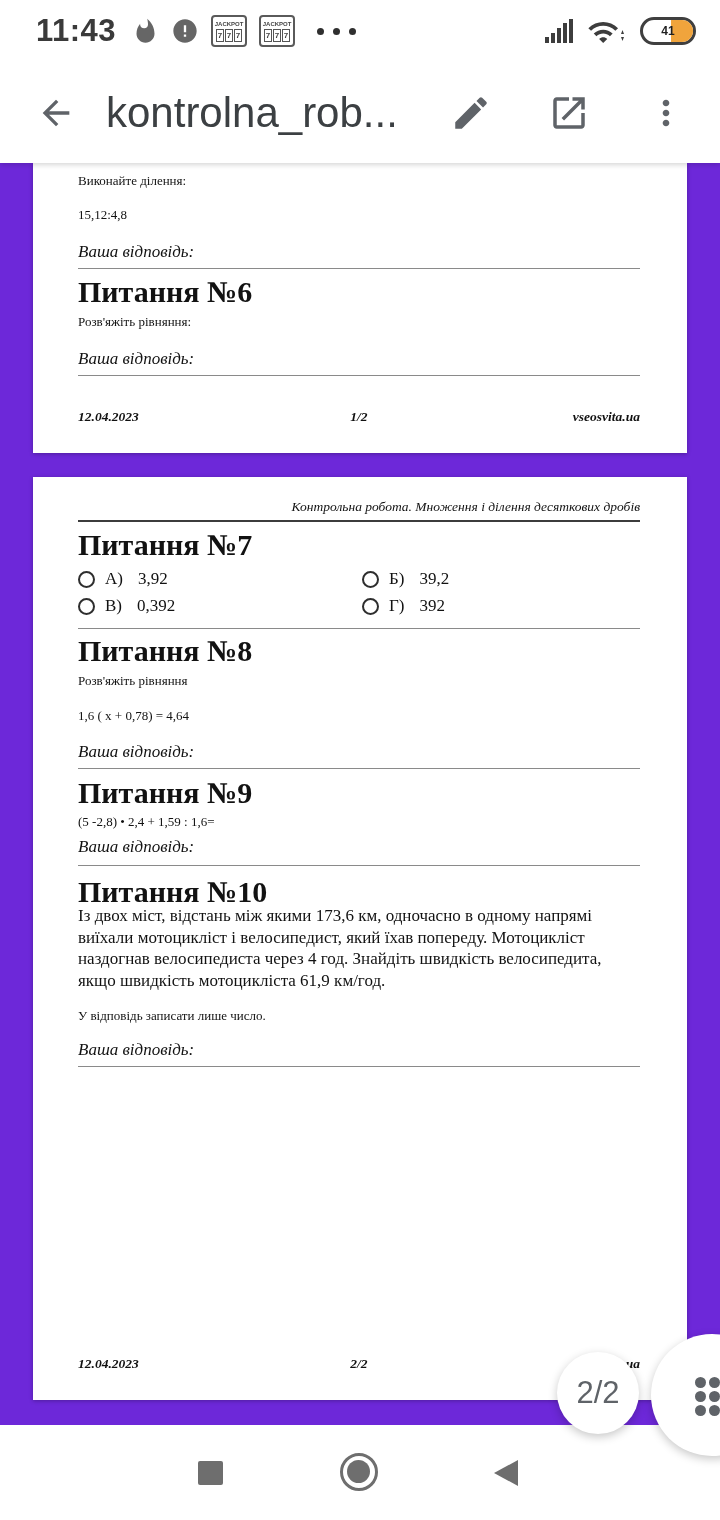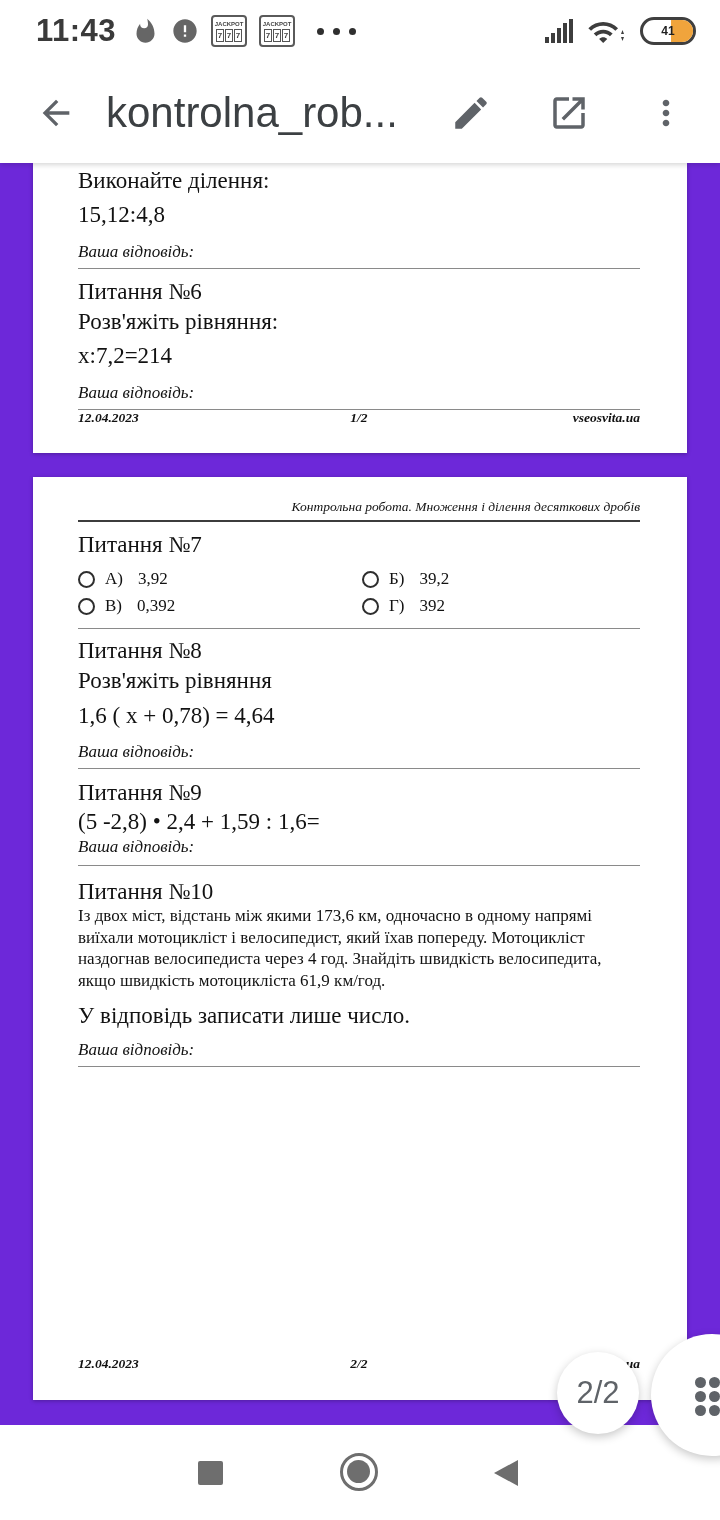--- a/index.html
+++ b/index.html
@@ -32,22 +32,22 @@
   .ab-title{font-size:42px;color:#3c4043;margin-left:30px;flex:1;white-space:nowrap;overflow:hidden;}
   .ab-action{margin-left:56px;cursor:pointer;display:flex;}
 
   
   .doc-area{position:absolute;inset:0;}
   .page{position:absolute;left:33px;width:654px;background:#fff;box-shadow:0 1px 4px rgba(0,0,0,0.28);}
   .page-1{top:163px;height:290px;}
   .page-2{top:477px;height:923px;}
   .page-inner{height:100%;box-sizing:border-box;padding:0 47px 0 45px;display:flex;flex-direction:column;
               font-family:"Liberation Serif",serif;color:#121212;}
-  .body-line{font-size:23px;line-height:20px;}
-  .q-title{font-size:23px;font-weight:400;line-height:27px;}
+  .body-line{font-size:13px;line-height:20px;}
+  .q-title{font-size:30px;font-weight:700;line-height:27px;}
   .answer-label{font-style:italic;font-size:17px;line-height:20px;}
   .rule{border-bottom:1px solid #8a8a8a;height:0;}
   .doc-footer{margin-top:auto;display:flex;align-items:baseline;padding-bottom:28px;
               font-size:13.5px;font-weight:700;font-style:italic;color:#111;}
   .doc-footer .fl{flex:1;text-align:left;}
   .doc-footer .fc{flex:1;text-align:center;}
   .doc-footer .fr{flex:1;text-align:right;}
 
   .p2-header{margin-top:22px;text-align:right;font-style:italic;font-size:13.5px;line-height:16px;}
   .p2-header-rule{border-bottom:2px solid #3c3c3c;margin-top:5px;}
@@ -173,21 +173,20 @@
   <div class="doc-area">
 
     <div class="page page-1">
       <div class="page-inner">
         <div class="body-line" style="margin-top:8px">Виконайте ділення:</div>
         <div class="body-line" style="margin-top:14px">15,12:4,8</div>
         <div class="answer-label" style="margin-top:17px">Ваша відповідь:</div>
         <div class="rule" style="margin-top:6px"></div>
         <div class="q-title" style="margin-top:9px">Питання №6</div>
         <div class="body-line" style="margin-top:7px">Розв'яжіть рівняння:</div>
-        <div class="body-line" style="margin-top:14px">х:7,2=214</div>
         <div class="answer-label" style="margin-top:17px">Ваша відповідь:</div>
         <div class="rule" style="margin-top:6px"></div>
         <div class="doc-footer">
           <span class="fl">12.04.2023</span>
           <span class="fc">1/2</span>
           <span class="fr">vseosvita.ua</span>
         </div>
       </div>
     </div>
 

